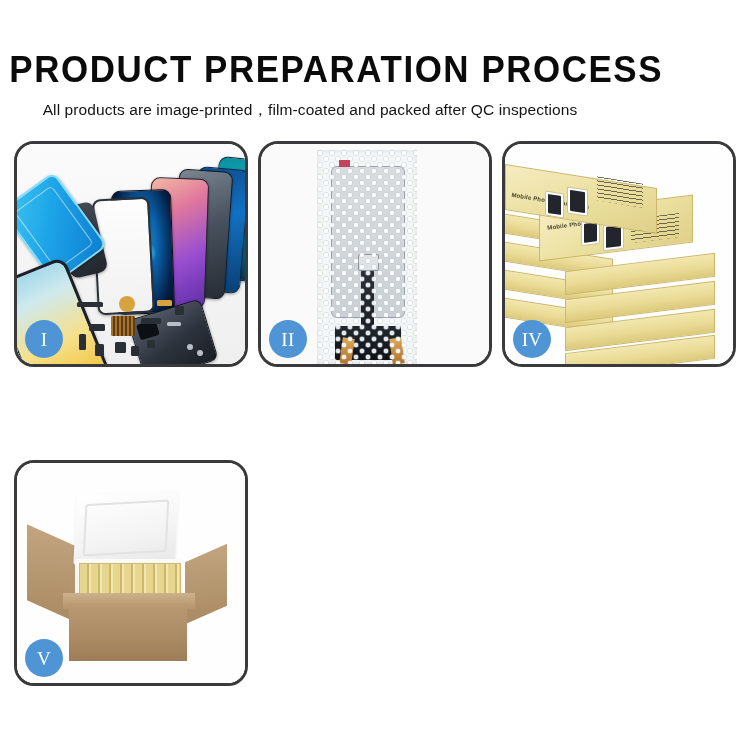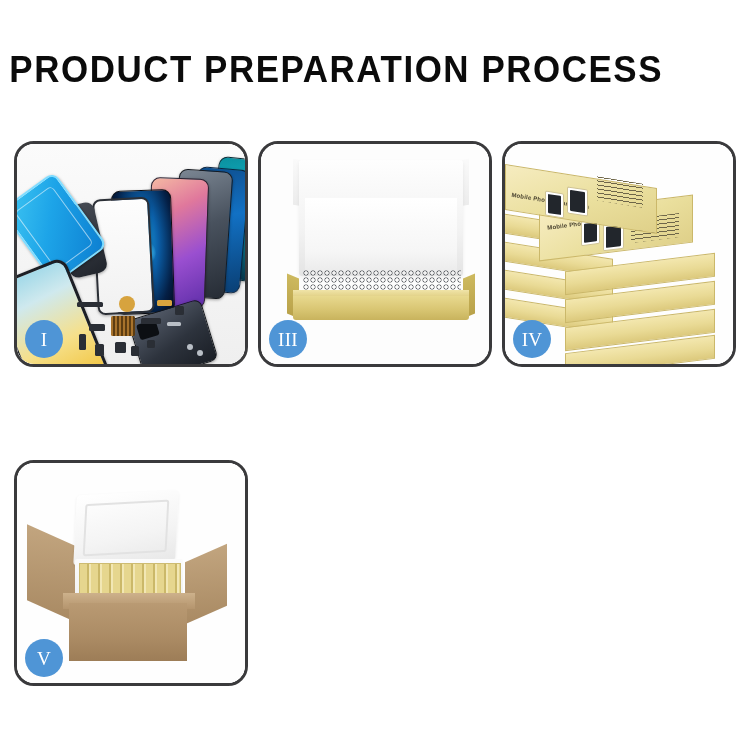--- a/index.html
+++ b/index.html
@@ -359,20 +359,21 @@
   .box6-tab2 { position:absolute; left:50px; top:160px; width:16px; height:16px;
      background: rgba(150,123,92,.45); }
   .box6-seam { position:absolute; left:110px; top:64px; width:2px; height:106px;
      background: rgba(120,98,72,.5); }
 </style>
 </head>
 <body>
 
 <div class="header">
   <h1 class="page-title">PRODUCT PREPARATION PROCESS</h1>
+  <p class="page-subtitle">All products are image-printed，film-coated and packed after QC inspections</p>
 </div>
 
 <div class="process-grid">
 
   <div class="panel">
     <div class="panel-photo">
       <div class="p1-bg"></div>
       <div class="phone ph-teal"></div>
       <div class="phone ph-blue"></div>
       <div class="phone ph-dark"></div>
@@ -397,36 +398,37 @@
         <div class="pt" style="left:44px; top:46px; width:11px; height:11px;"></div>
         <div class="pt" style="left:60px; top:50px; width:8px;  height:10px;"></div>
         <div class="pt" style="left:76px; top:44px; width:8px;  height:8px;"></div>
         <div class="pt silver round" style="left:116px;top:48px; width:6px; height:6px;"></div>
         <div class="pt silver round" style="left:126px;top:54px; width:6px; height:6px;"></div>
       </div>
     </div>
     <div class="badge">I</div>
   </div>
 
-
   <div class="panel">
     <div class="panel-photo">
-      <div class="p3-bg"></div>
-      <div class="tray-lid-flapL"></div>
-      <div class="tray-lid-flapR"></div>
-      <div class="tray-lid"></div>
-      <div class="foam-slab"></div>
-      <div class="tray-side-l"></div>
-      <div class="tray-side-r"></div>
-      <div class="tray-inner"></div>
-      <div class="tray-rim"></div>
-      <div class="tray-front"></div>
+      <div class="p2-bg"></div>
+      <div class="bubble-bag">
+        <div class="lcd-panel"></div>
+        <div class="lcd-redmark"></div>
+        <div class="lcd-ic"></div>
+        <div class="lcd-flex"></div>
+        <div class="lcd-bottom"></div>
+        <div class="lcd-tab-l"></div>
+        <div class="lcd-tab-r"></div>
+        <div class="bubbles"></div>
+      </div>
     </div>
-    <div class="badge">III</div>
+    <div class="badge">II</div>
   </div>
+
 
   <div class="panel">
     <div class="panel-photo">
       <div class="p4-bg"></div>
       <div class="stack">
 
         <div class="ybox" style="left:-4px; top:78px;  width:110px; height:18px; transform:skewY(9deg);"></div>
         <div class="ybox" style="left:-4px; top:106px; width:110px; height:18px; transform:skewY(9deg);"></div>
         <div class="ybox" style="left:-4px; top:134px; width:110px; height:18px; transform:skewY(9deg);"></div>
         <div class="ybox" style="left:-4px; top:162px; width:110px; height:18px; transform:skewY(9deg);"></div>

